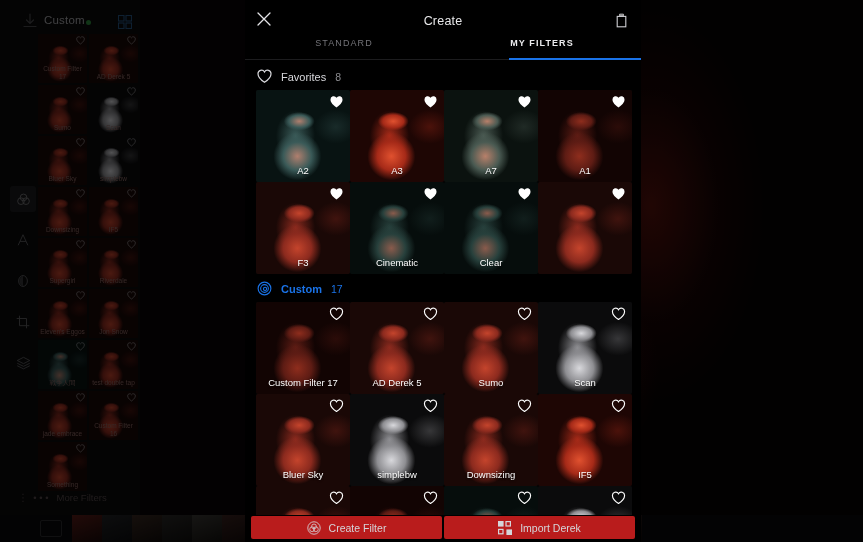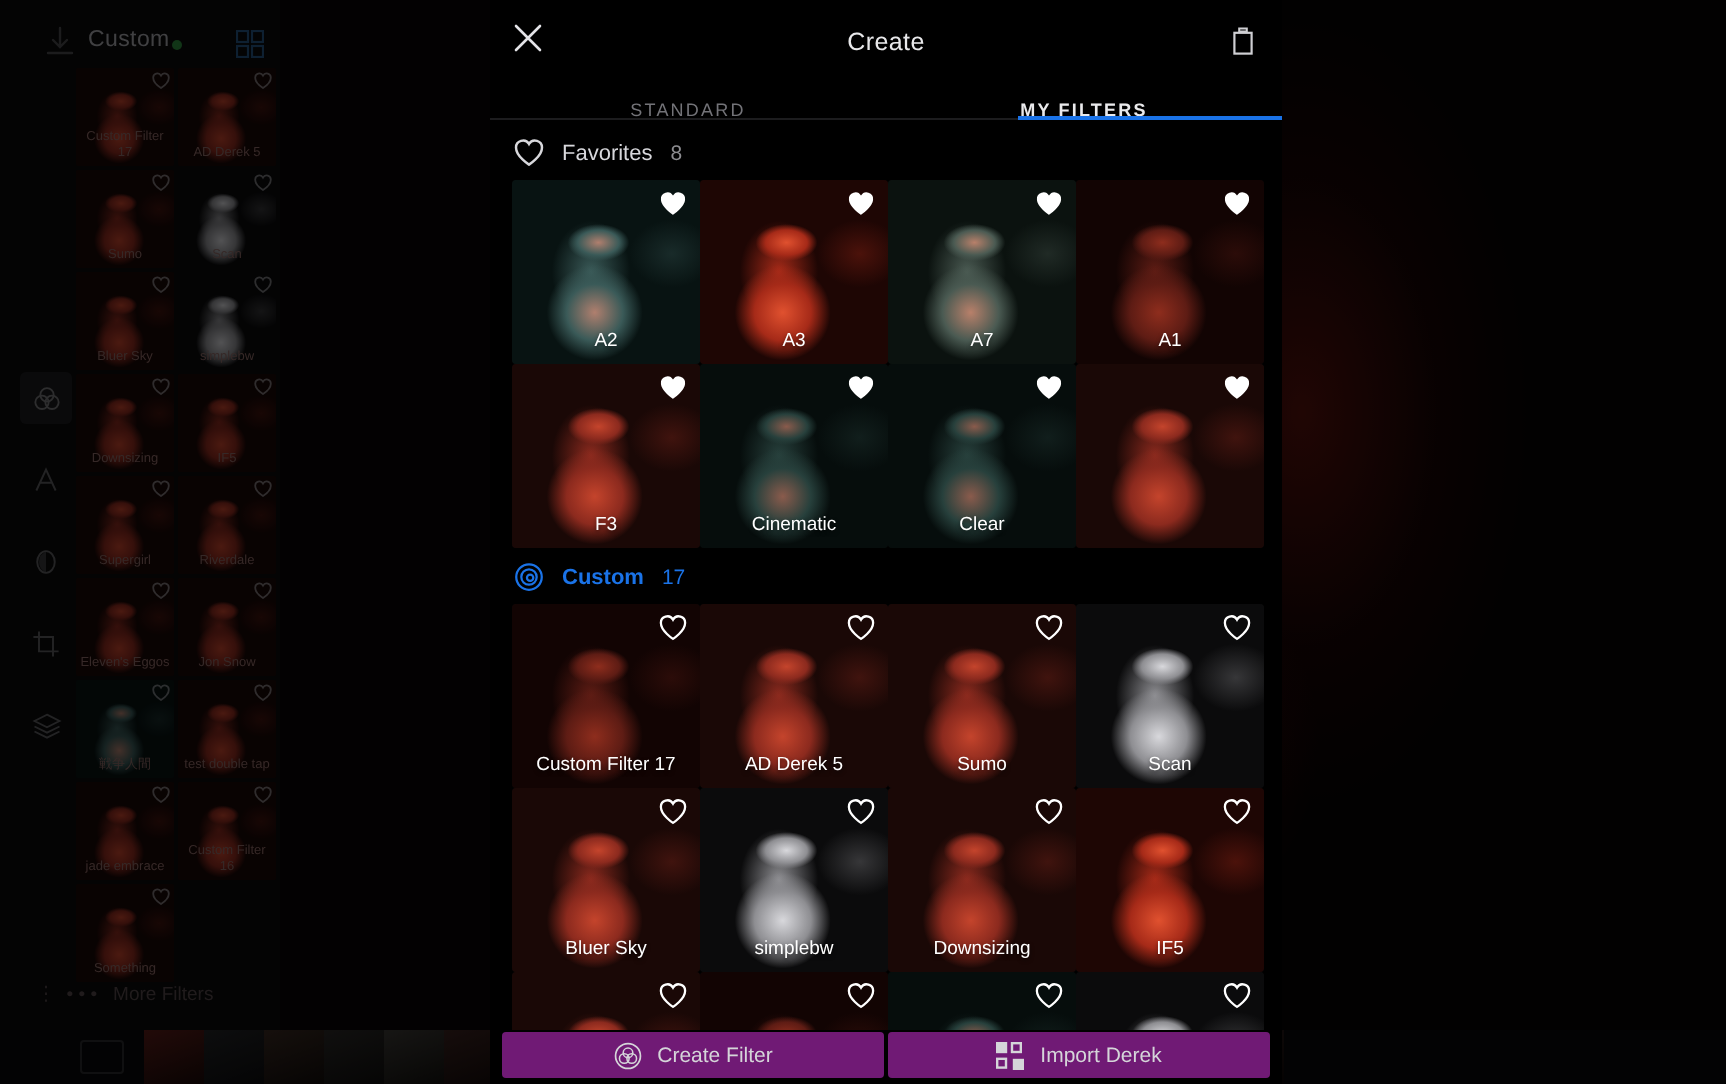--- a/index.html
+++ b/index.html
@@ -95,21 +95,21 @@
   .m-close {
     position: absolute; left: 12px; top: 12px; width: 14px; height: 14px;
     cursor: pointer;
   }
   .m-title {
     position: absolute; left: 0; right: 0; top: 14px; text-align: center;
     font-size: 12.5px; color: #e8e8ea; letter-spacing: .2px;
   }
   .m-trash { position: absolute; right: 13px; top: 13px; width: 13px; height: 15px; }
 
-  .m-tabs { display: flex; height: 24px; position: relative; align-items: flex-end; }
+  .m-tabs { display: flex; height: 24px; position: relative; }
   .m-tab {
     flex: 1; text-align: center; font-size: 9px; letter-spacing: 1.1px;
     color: #737378; cursor: pointer; padding-top: 2px;
   }
   .m-tab.active { color: #eaeaec; font-weight: bold; }
   .m-tabline {
     position: absolute; left: 66.6667%; bottom: 0; width: 33.3333%; height: 2px;
     background: #1a73e8;
   }
   .m-tabrule { position: absolute; left: 0; right: 0; bottom: 0; height: 1px; background: #1c1c1e; }
@@ -144,21 +144,21 @@
     position: absolute; left: 0; right: 0; bottom: 0; height: 24px;
     display: flex; align-items: center; justify-content: center;
     font-size: 9.5px; color: #fff; text-shadow: 0 1px 2px rgba(0,0,0,.6);
   }
 
   .m-footer {
     position: absolute; left: 0; bottom: 0; width: 396px; height: 27px;
     display: flex; gap: 2px; padding: 0 6px 3px 6px; align-items: flex-end;
   }
   .fbtn {
-    flex: 1; height: 23px; background: #701a75; border-radius: 2px;
+    flex: 1; height: 23px; background: #b91c1c; border-radius: 2px;
     display: flex; align-items: center; justify-content: center; gap: 8px;
     font-size: 10.5px; color: #d5d5d9; cursor: pointer;
   }
   .fbtn svg { flex: 0 0 auto; }
 </style>
 </head>
 <body>
 
 <div id="root">
 

